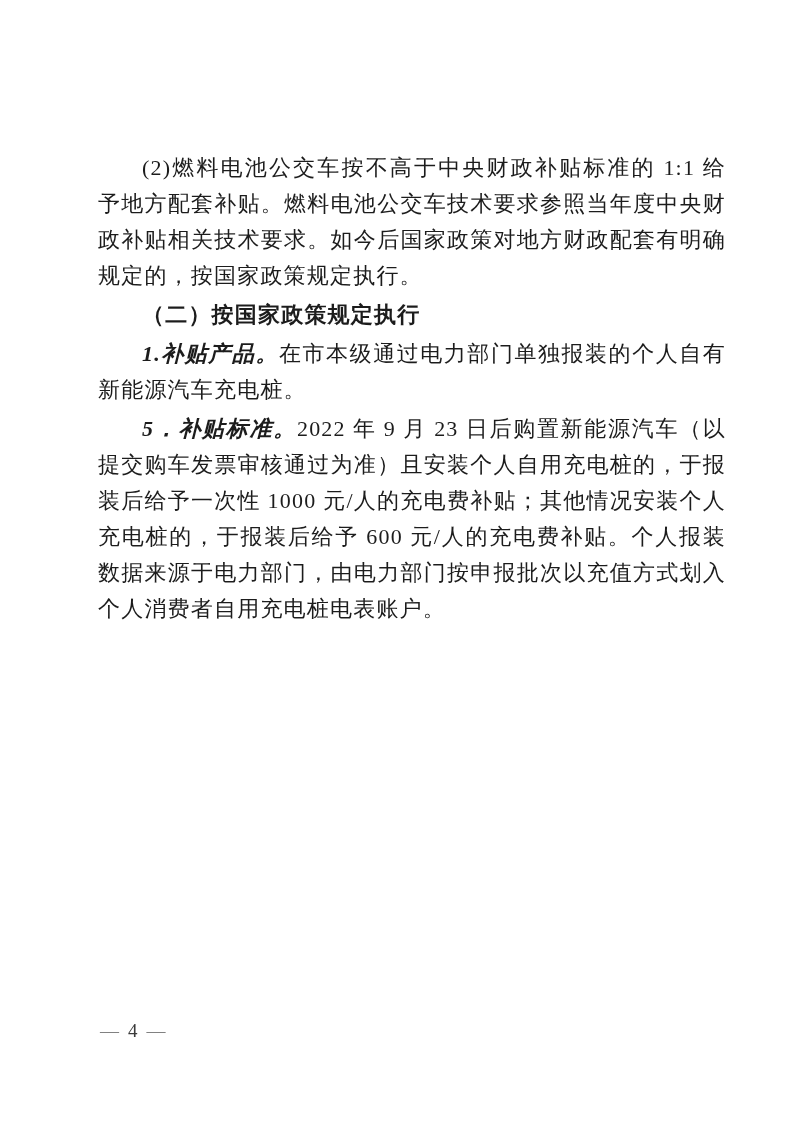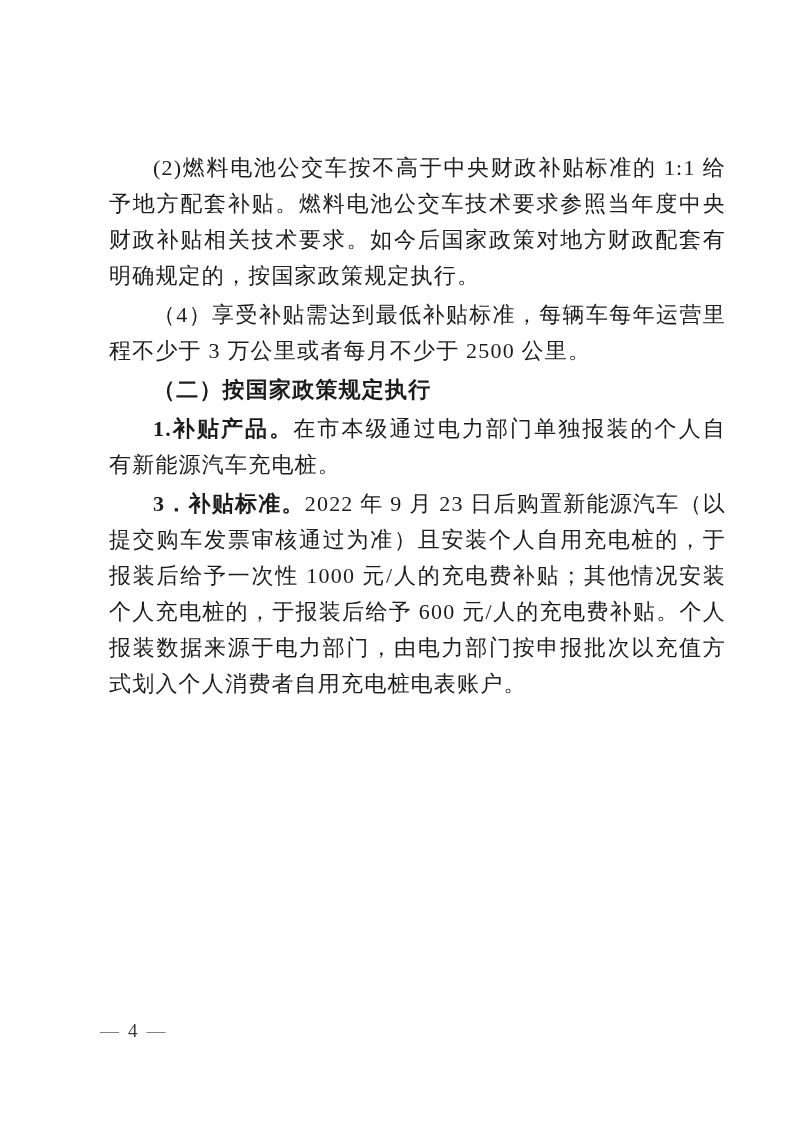--- a/index.html
+++ b/index.html
@@ -21,28 +21,29 @@
     left: 92px;
     width: 634px;
     color: #1c1c1c;
     font-size: 22px;
     line-height: 36px;
     letter-spacing: 1.2px;
     text-align: justify;
     text-justify: inter-character;
   }
   .content p {
-    margin: 0 0 3px 17px;
+    margin: 0 0 3px 6px;
     text-indent: 2em;
   }
   .content p.heading {
     font-weight: bold;
   }
   .lead {
     font-weight: bold;
+    font-style: italic;
   }
   .footer {
     position: absolute;
     left: 100px;
     top: 1020px;
     font-size: 19px;
     color: #3a3a3a;
     white-space: nowrap;
   }
   .footer .dash {
@@ -56,31 +57,30 @@
 </style>
 </head>
 <body>
 
 <div class="page">
   <div class="content">
 
     <p>(2)燃料电池公交车按不高于中央财政补贴标准的 1:1 给予地方配套补贴。燃料电池公交车技术要求参照当年度中央财政补贴相关技术要求。如今后国家政策对地方财政配套有明确规定的，按国家政策规定执行。</p>
 
 
-    <p>（4）享受补贴需达到最低补贴标准，每辆车每年运营里程不少于 3 万公里或者每月不少于 2500 公里。</p>
 
     <p class="heading">（二）按国家政策规定执行</p>
 
     <p>
       <span class="lead">1.补贴产品。</span><span>在市本级通过电力部门单独报装的个人自有新能源汽车充电桩。</span>
     </p>
 
 
     <p>
-      <span class="lead">3．补贴标准。</span><span>2022 年 9 月 23 日后购置新能源汽车（以提交购车发票审核通过为准）且安装个人自用充电桩的，于报装后给予一次性 1000 元/人的充电费补贴；其他情况安装个人充电桩的，于报装后给予 600 元/人的充电费补贴。个人报装数据来源于电力部门，由电力部门按申报批次以充值方式划入个人消费者自用充电桩电表账户。</span>
+      <span class="lead">5．补贴标准。</span><span>2022 年 9 月 23 日后购置新能源汽车（以提交购车发票审核通过为准）且安装个人自用充电桩的，于报装后给予一次性 1000 元/人的充电费补贴；其他情况安装个人充电桩的，于报装后给予 600 元/人的充电费补贴。个人报装数据来源于电力部门，由电力部门按申报批次以充值方式划入个人消费者自用充电桩电表账户。</span>
     </p>
 
   </div>
 
   <div class="footer">
     <span class="dash">—</span><span class="num">4</span><span class="dash">—</span>
   </div>
 </div>
 
 </body></html>

